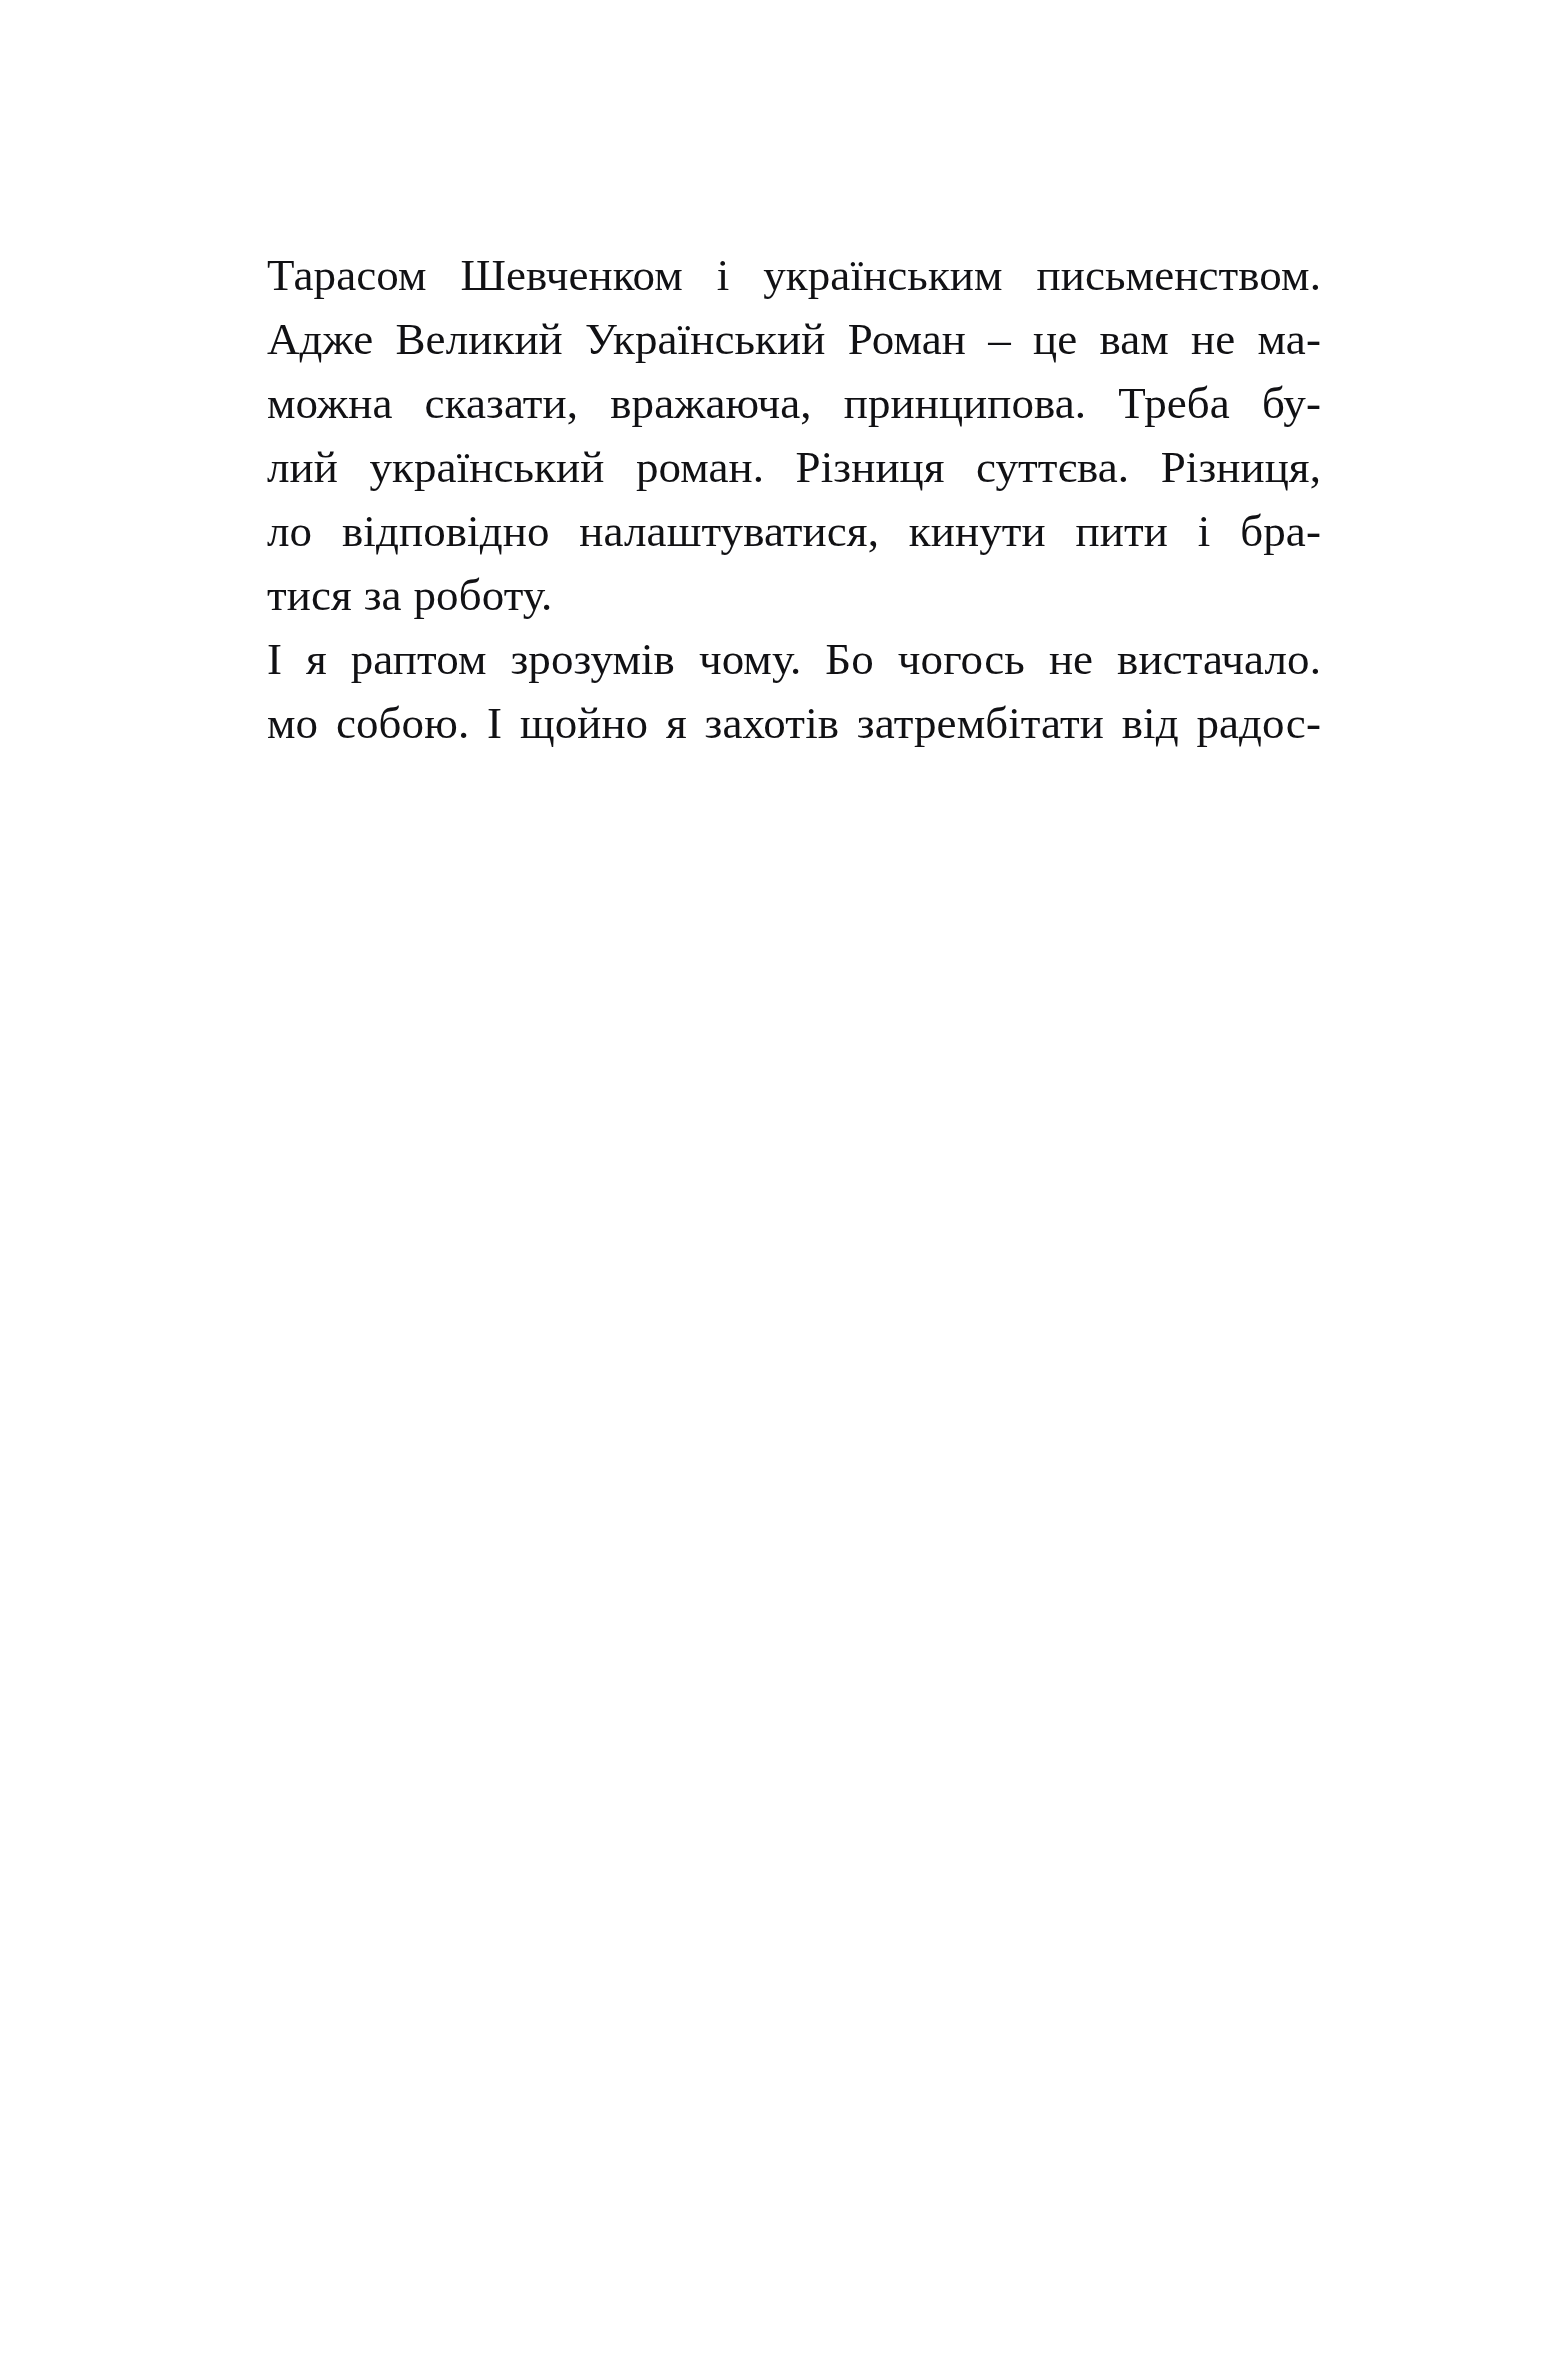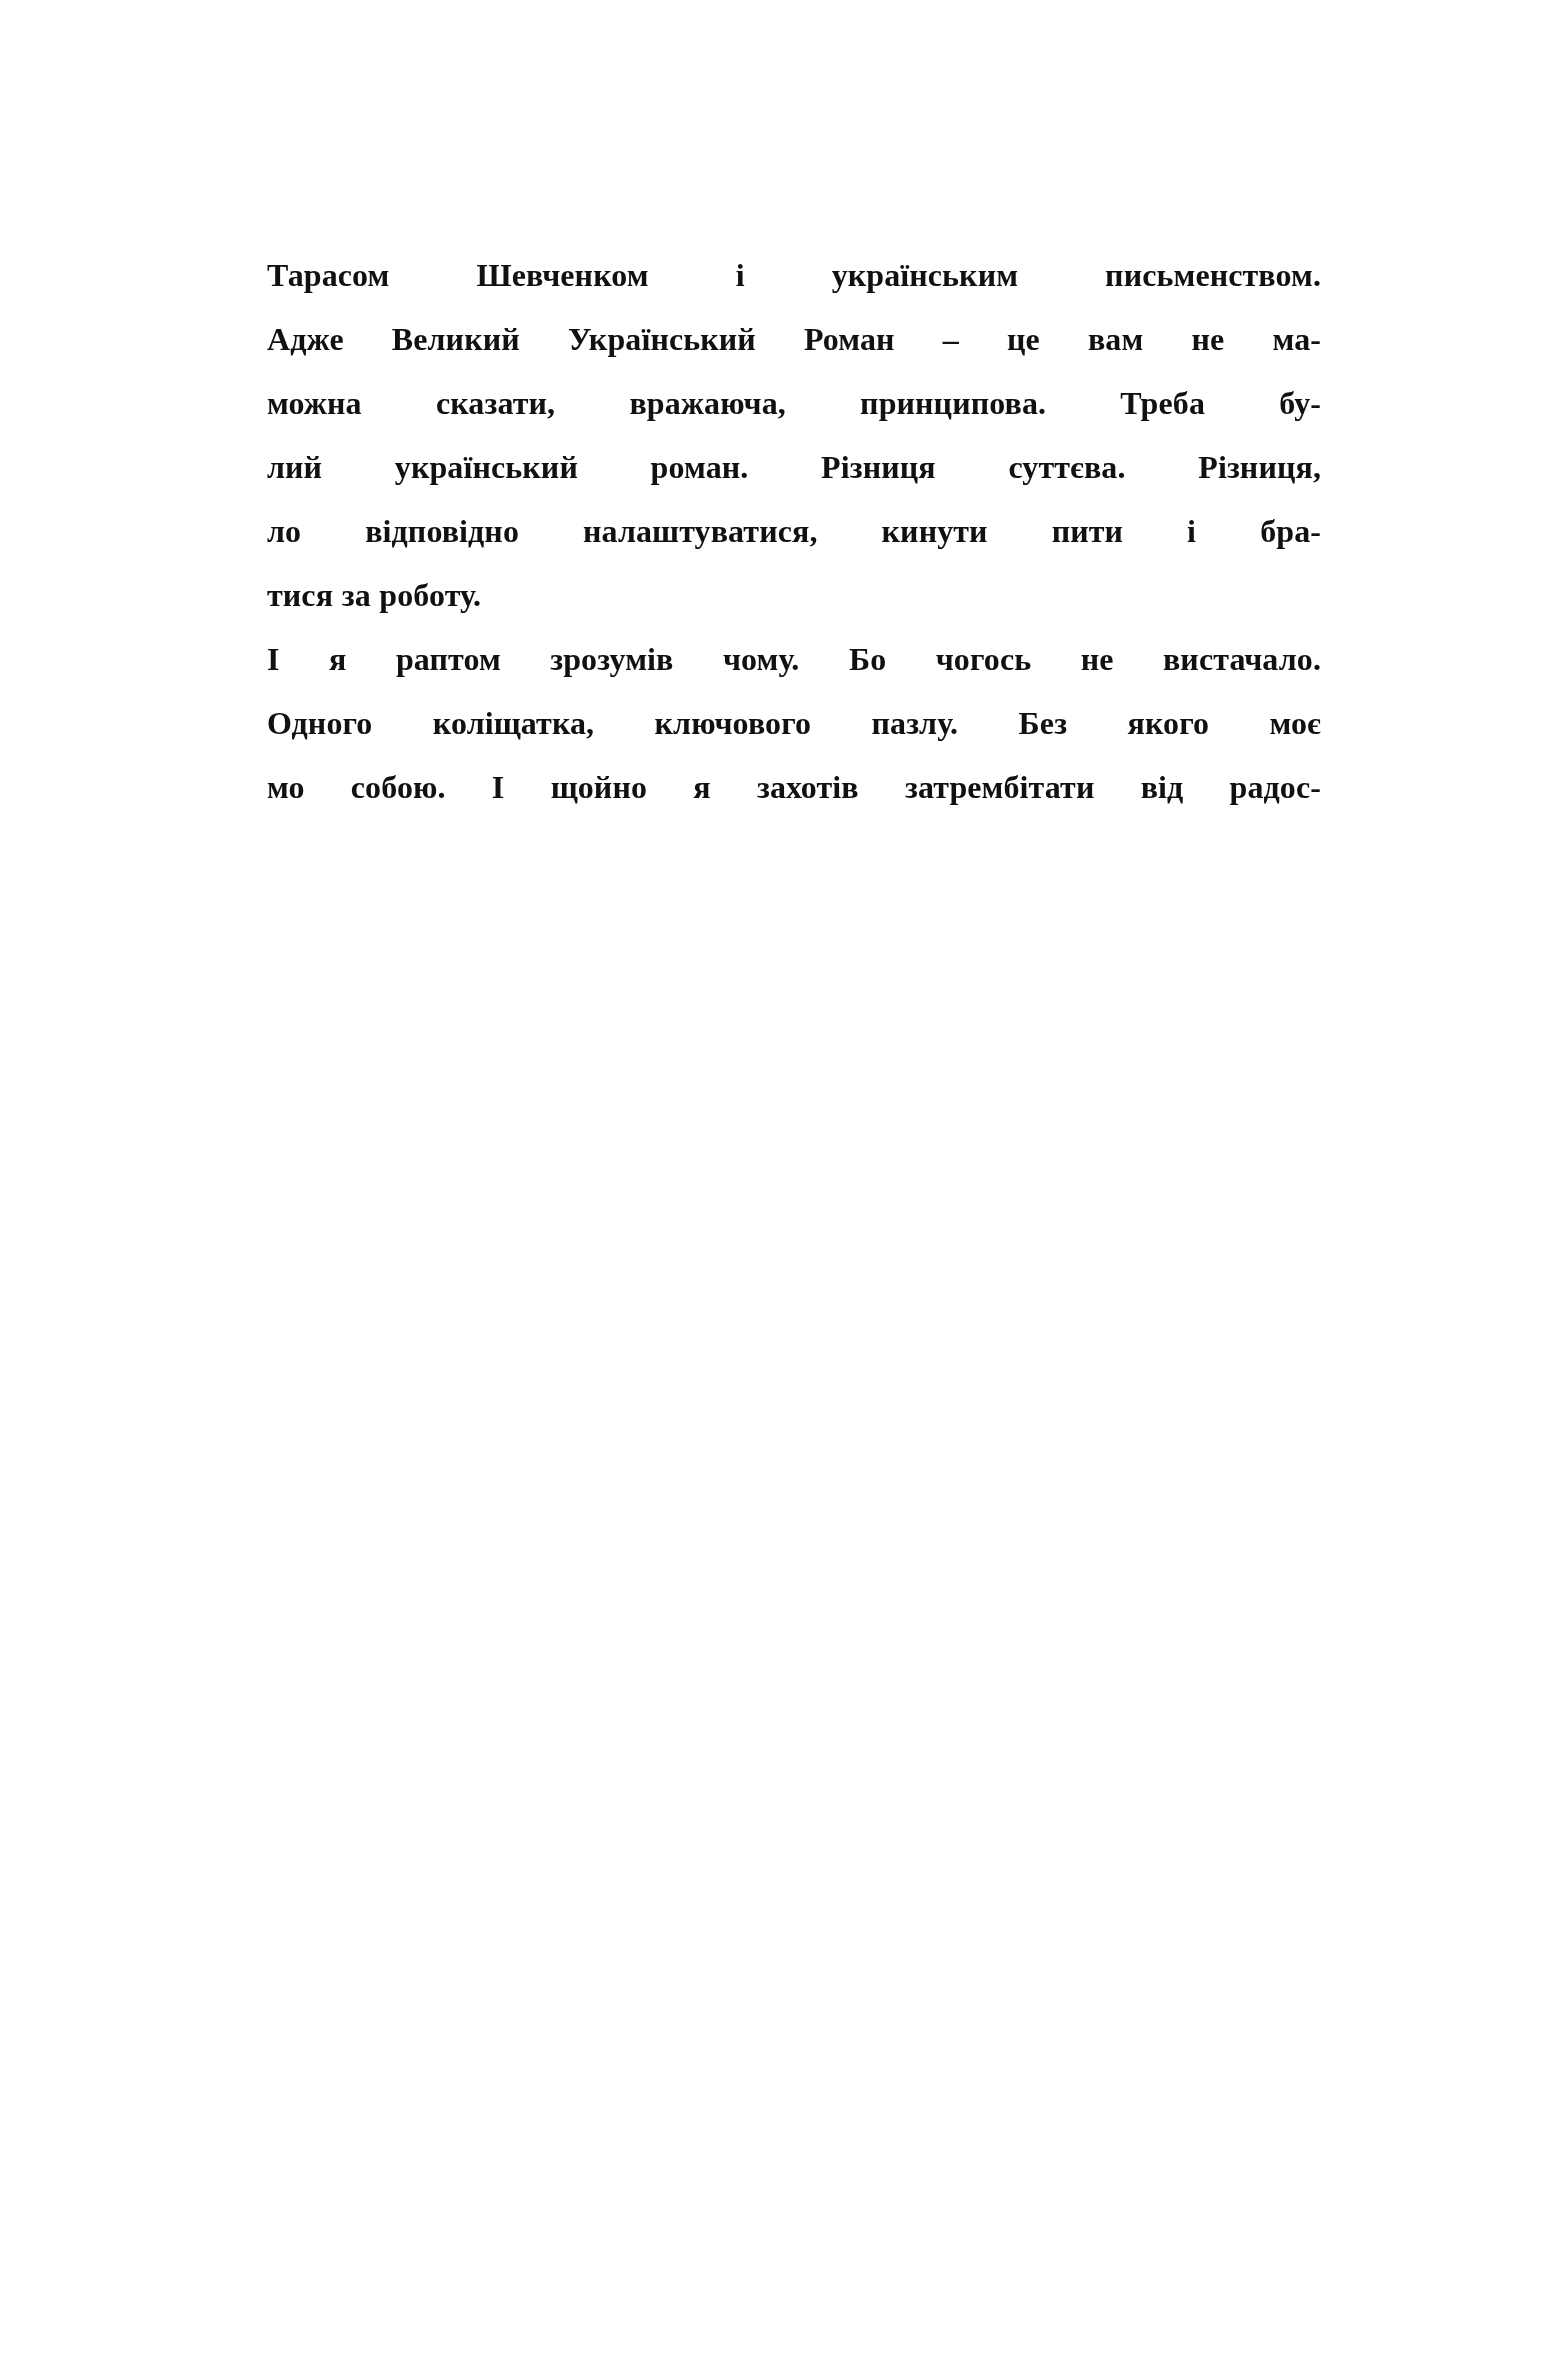--- a/index.html
+++ b/index.html
@@ -27,25 +27,25 @@
   .text-block {
     position: absolute;
     left: 267px;
     top: 243px;
     width: 1054px;
   }
 
   .para {
     margin: 0;
     color: #111114;
-    font-size: 32px;
+    font-size: 45px;
     line-height: 64px;
     text-align: justify;
     text-justify: inter-word;
-    font-weight: 700;
+    font-weight: 400;
     letter-spacing: 0.1px;
     word-spacing: 0.5px;
     -moz-hyphens: none;
     hyphens: none;
   }
 
   
   .para.continuation {
     text-indent: 0;
   }
@@ -82,19 +82,18 @@
       <span class="line">Тарасом Шевченком і українським письменством.</span>
       <span class="line">Адже Великий Український Роман – це вам не ма-</span>
       <span class="line">можна сказати, вражаюча, принципова. Треба бу-</span>
       <span class="line">лий український роман. Різниця суттєва. Різниця,</span>
       <span class="line">ло відповідно налаштуватися, кинути пити і бра-</span>
       <span class="line last">тися за роботу.</span>
     </p>
 
     <p class="para indented" style="color: rgb(17, 17, 20);">
       <span class="line">І я раптом зрозумів чому. Бо чогось не вистачало.</span>
-      <span class="line">Одного коліщатка, ключового пазлу. Без якого моє</span>
       <span class="line">мо собою. І щойно я захотів затрембітати від радос-</span>
     </p>
 
   </div>
 </div>
 
 
 </body></html>

